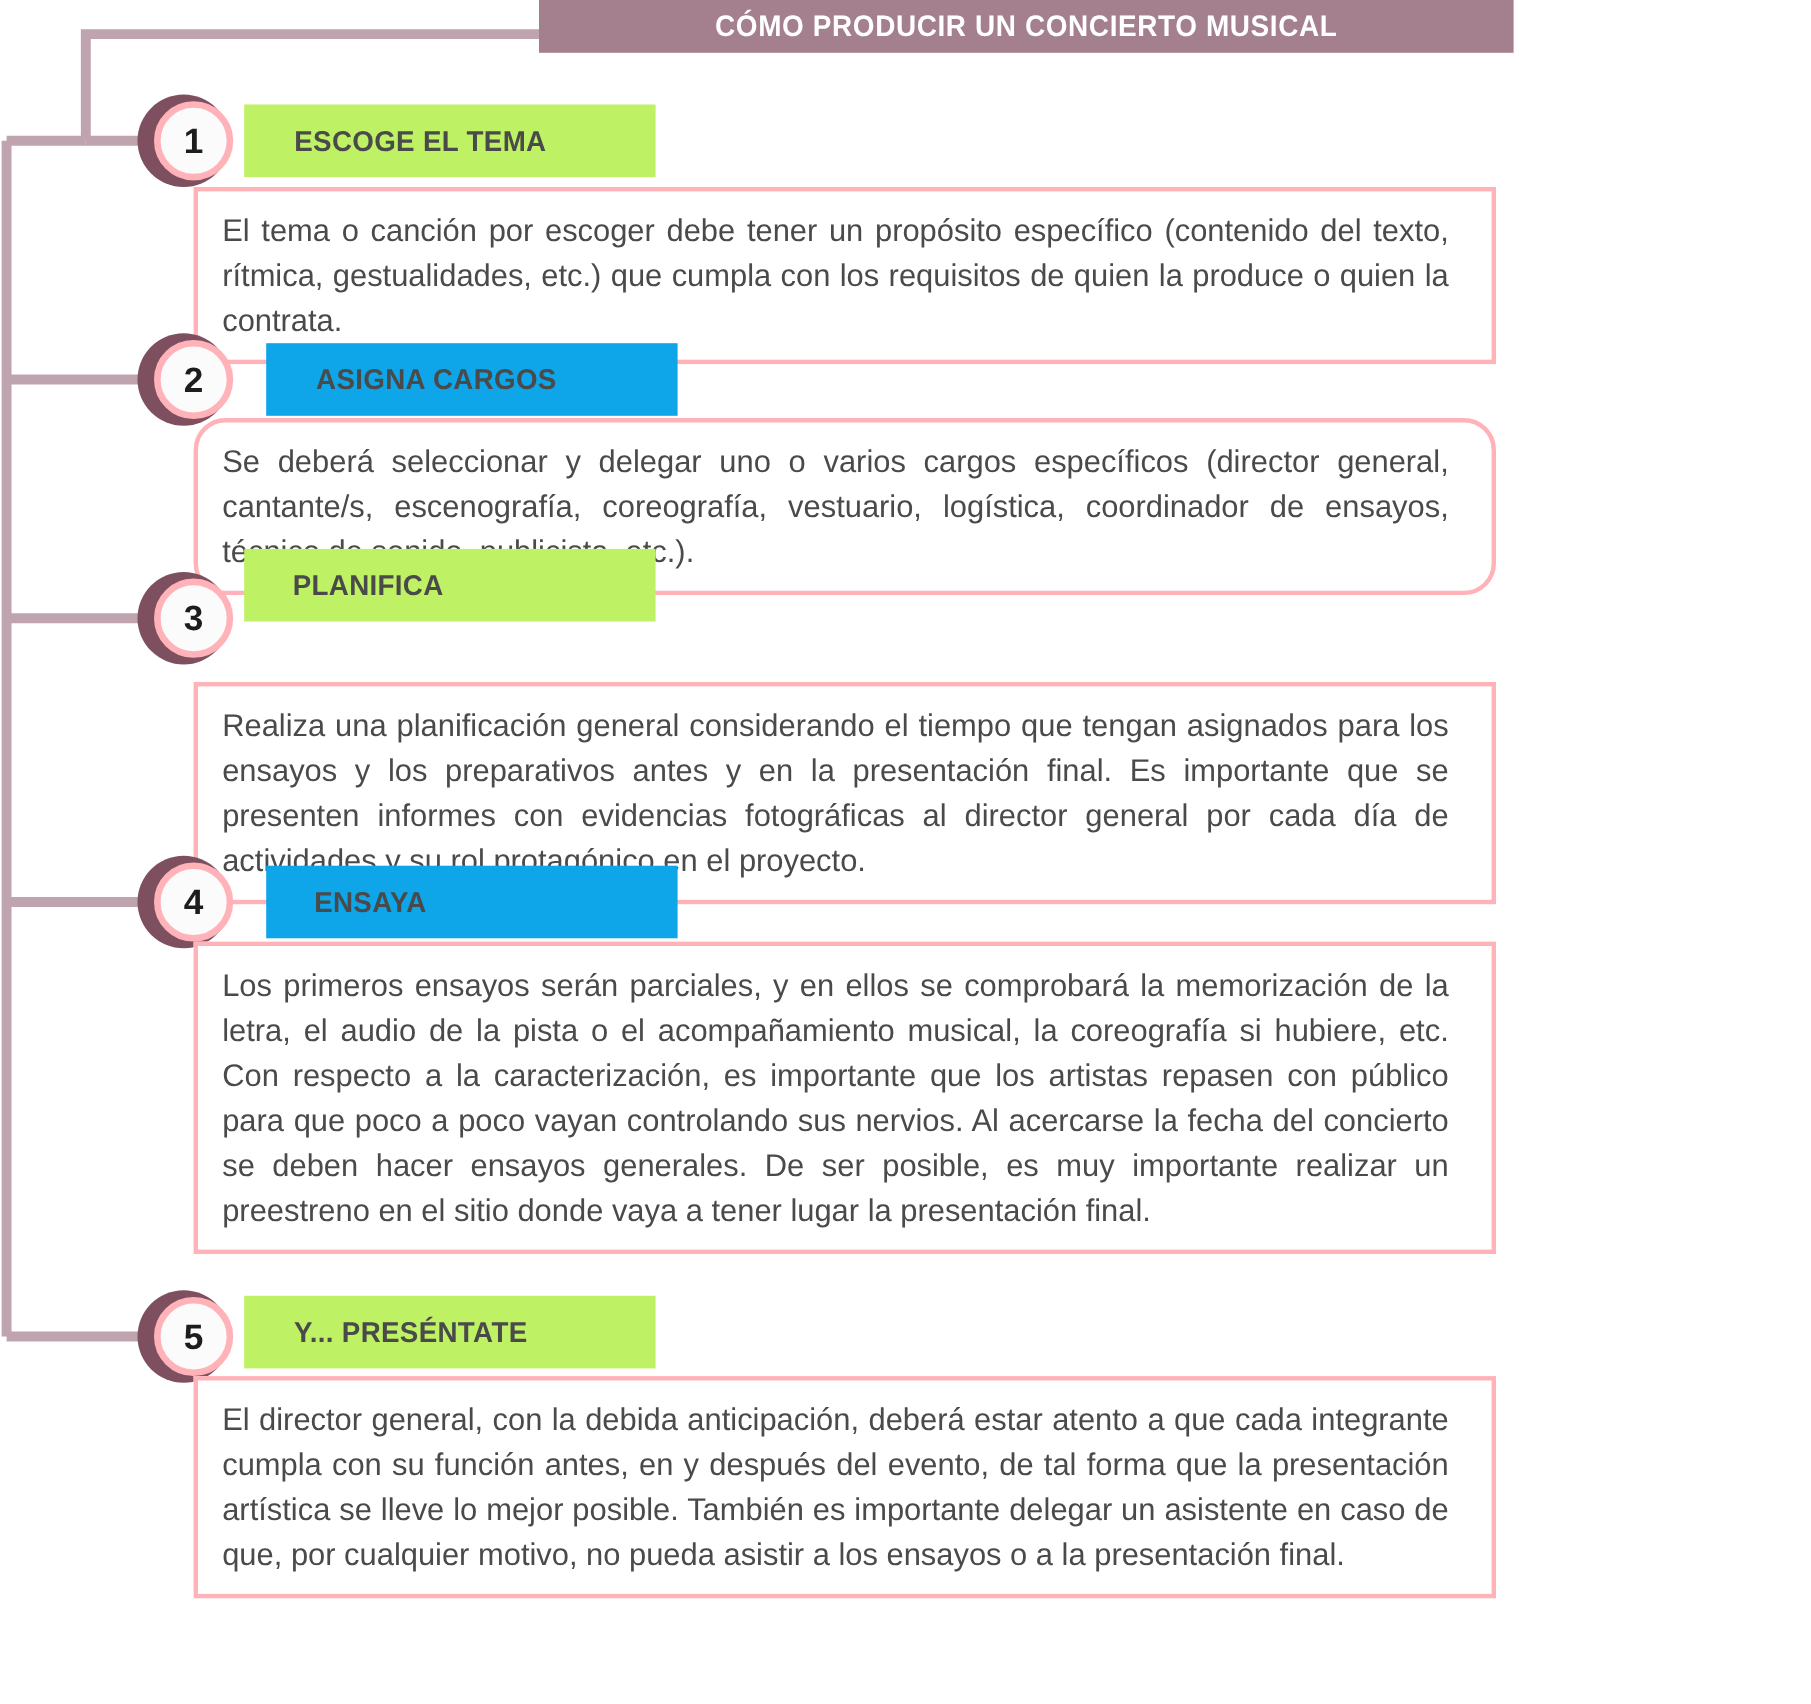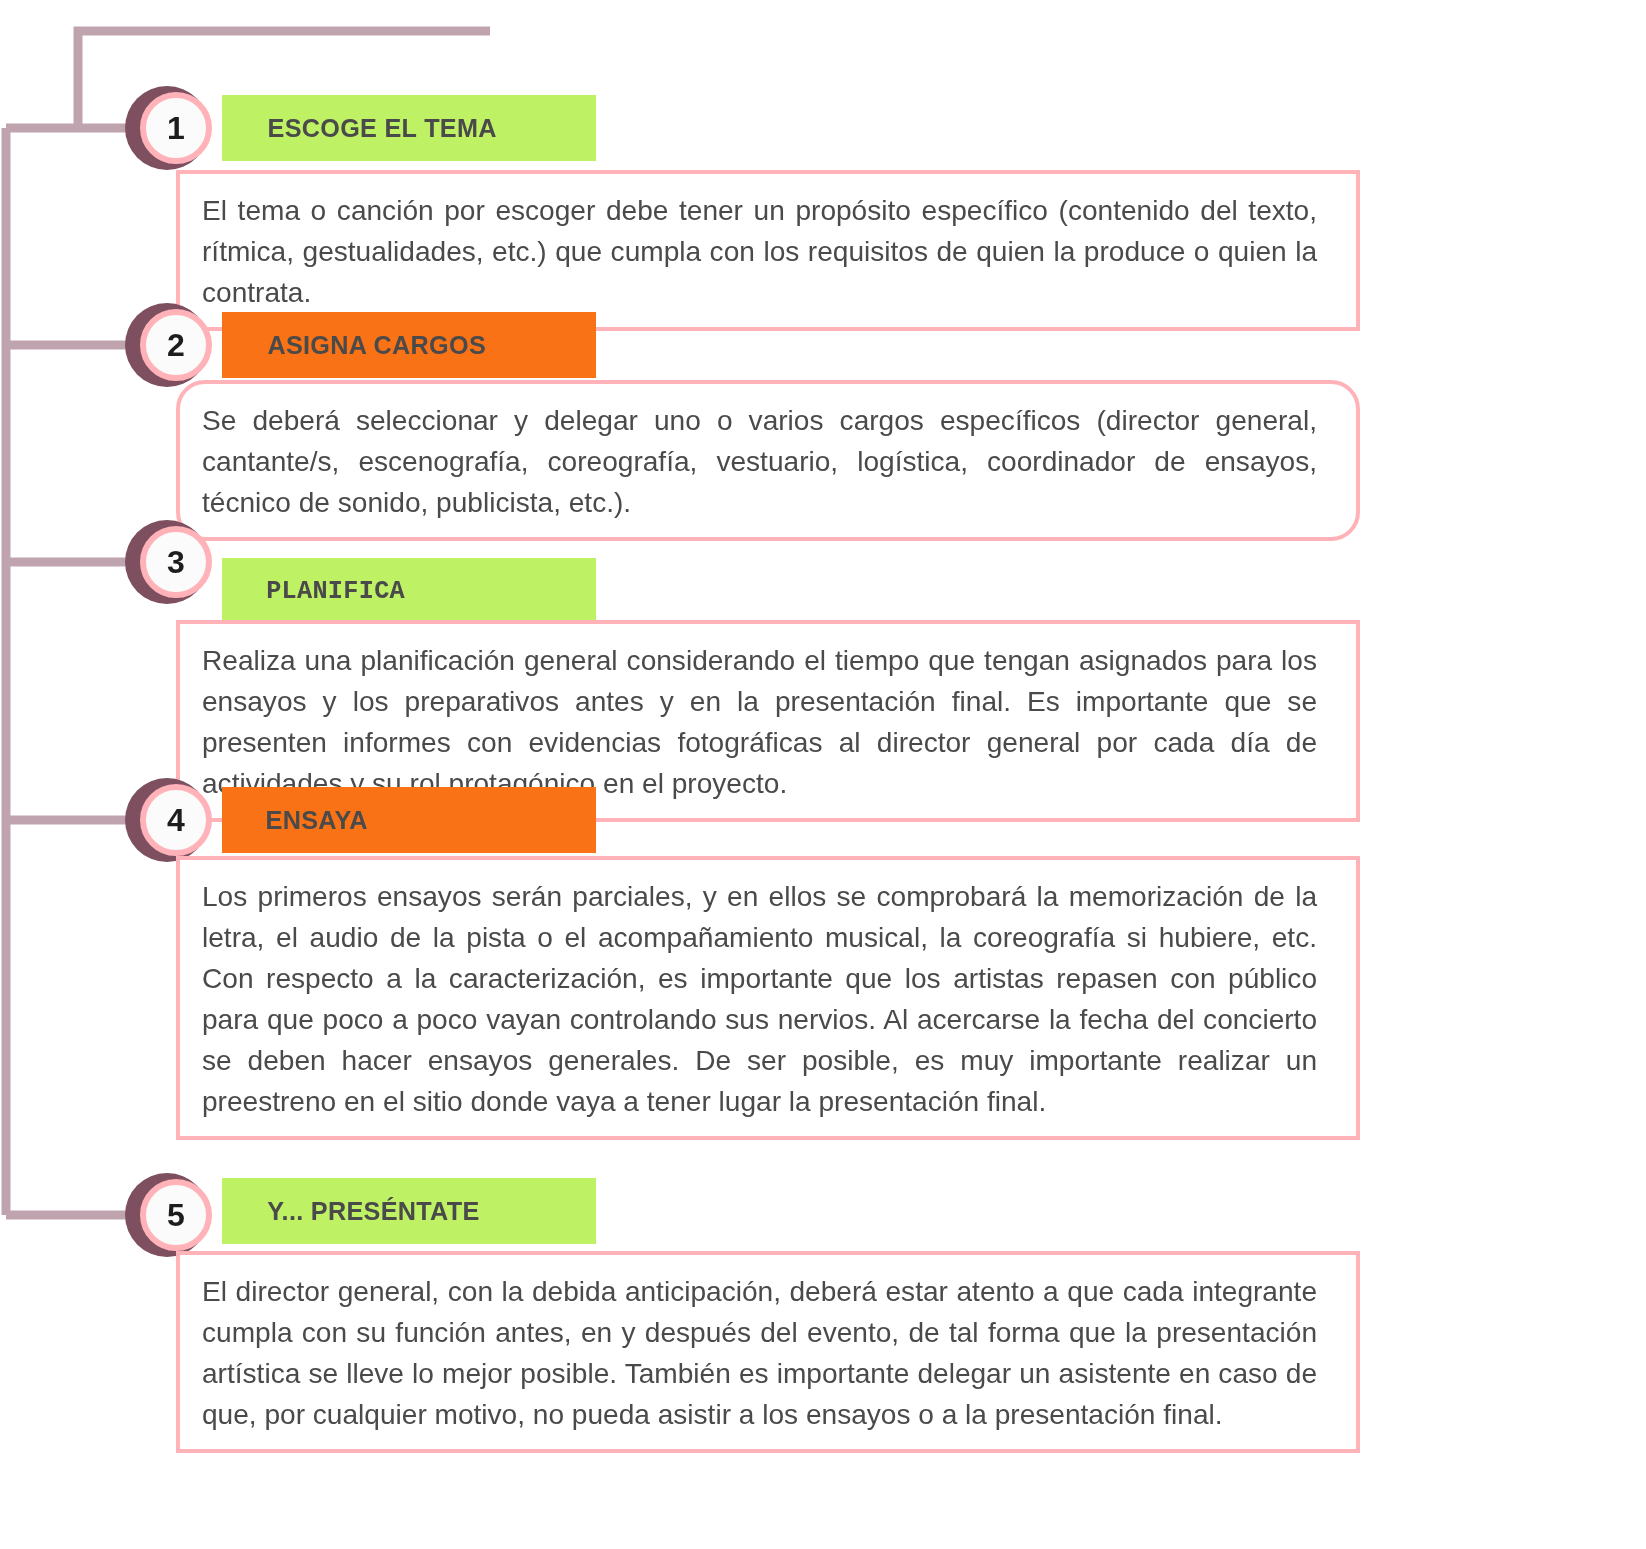--- a/index.html
+++ b/index.html
@@ -61,21 +61,21 @@
 
   .step-header {
     position: absolute;
     left: 222px;
     height: 66px;
     width: 374px;
     display: flex;
     align-items: center;
   }
   .step-header.light { background: #bef264; }
-  .step-header.dark  { background: #f97316; }
+  .step-header.dark  { background: #0ea5e9; margin-left: 20px; }
 
   .step-header-label {
     margin-left: 42px;
     color: #4a4a4a;
     font-size: 26px;
     font-weight: bold;
     letter-spacing: 0.3px;
     transform: scaleX(0.97);
     white-space: nowrap;
   }
@@ -147,20 +147,23 @@
 
     <path d="M 6 345 L 170 345" fill="none" stroke="#bfa3ae" stroke-width="9"></path>
 
     <path d="M 6 562 L 170 562" fill="none" stroke="#bfa3ae" stroke-width="9"></path>
 
     <path d="M 6 820 L 170 820" fill="none" stroke="#bfa3ae" stroke-width="9"></path>
 
     <path d="M 6 1215 L 170 1215" fill="none" stroke="#bfa3ae" stroke-width="9"></path>
   </svg>
 
+  <div class="title-bar">
+    <div class="title-text">CÓMO PRODUCIR UN CONCIERTO MUSICAL</div>
+  </div>
 
   <div class="step">
     <div class="step-header light" style="top:95px;">
       <span class="step-header-label">ESCOGE EL TEMA</span>
     </div>
     <div class="bubble-back" style="top:86px;"></div>
     <div class="bubble" style="top:92px;">
       <span class="bubble-num">1</span>
     </div>
     <div class="step-body" style="top:170px;">
@@ -175,21 +178,21 @@
     <div class="bubble-back" style="top:303px;"></div>
     <div class="bubble" style="top:309px;">
       <span class="bubble-num">2</span>
     </div>
     <div class="step-body" style="top:380px;border-radius:29px;">
       <div class="step-body-text">Se deberá seleccionar y delegar uno o varios cargos específicos (director general, cantante/s, escenografía, coreografía, vestuario, logística, coordinador de ensayos, técnico de sonido, publicista, etc.).</div>
     </div>
   </div>
 
   <div class="step">
-    <div class="step-header light" style="top:558px;font-family:Liberation Mono, monospace;">
+    <div class="step-header light" style="top:499px;">
       <span class="step-header-label">PLANIFICA</span>
     </div>
     <div class="bubble-back" style="top:520px;"></div>
     <div class="bubble" style="top:526px;">
       <span class="bubble-num">3</span>
     </div>
     <div class="step-body" style="top:620px;">
       <div class="step-body-text">Realiza una planificación general considerando el tiempo que tengan asignados para los ensayos y los preparativos antes y en la presentación final. Es importante que se presenten informes con evidencias fotográficas al director general por cada día de actividades y su rol protagónico en el proyecto.</div>
     </div>
   </div>

